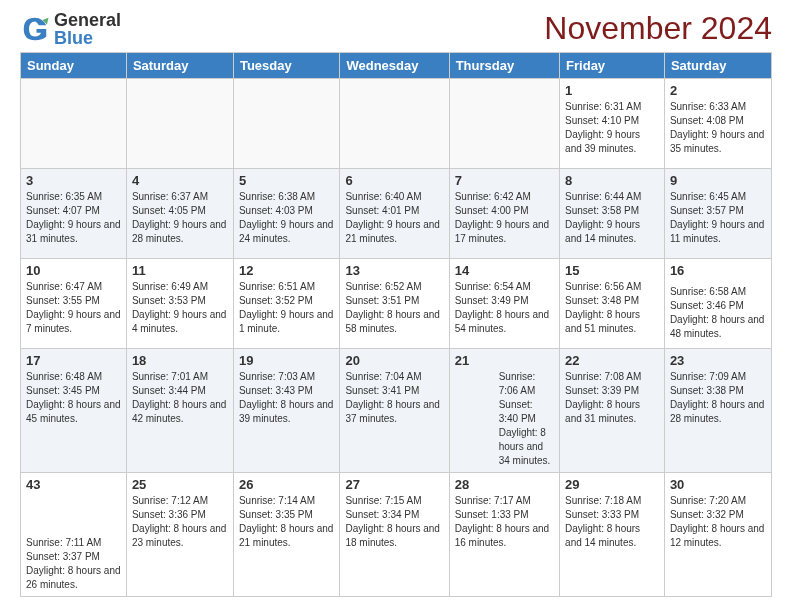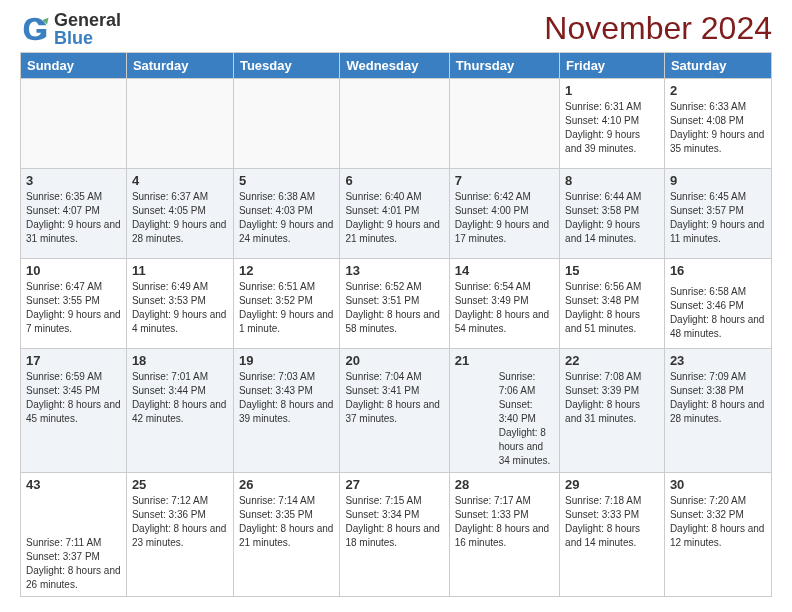--- a/index.html
+++ b/index.html
@@ -159,21 +159,21 @@
           <td>
             <div class="day-num">16</div>
             <div class="day-info" style="white-space: pre-line; margin-top: 7px;">Sunrise: 6:58 AM
 Sunset: 3:46 PM
 Daylight: 8 hours and 48 minutes.</div>
           </td>
         </tr>
         <tr>
           <td>
             <div class="day-num">17</div>
-            <div class="day-info" style="white-space: pre-line;">Sunrise: 6:59 AM
+            <div class="day-info" style="white-space: pre-line;">Sunrise: 6:48 AM
 Sunset: 3:45 PM
 Daylight: 8 hours and 45 minutes.</div>
           </td>
           <td>
             <div class="day-num">18</div>
             <div class="day-info" style="white-space: pre-line;">Sunrise: 7:01 AM
 Sunset: 3:44 PM
 Daylight: 8 hours and 42 minutes.</div>
           </td>
           <td>

